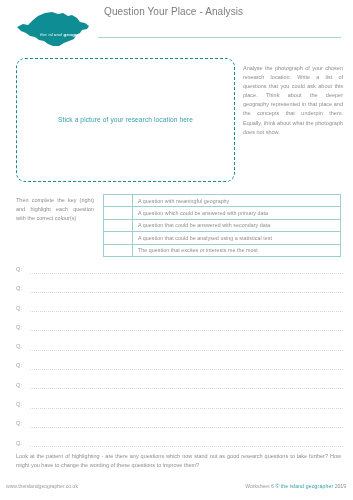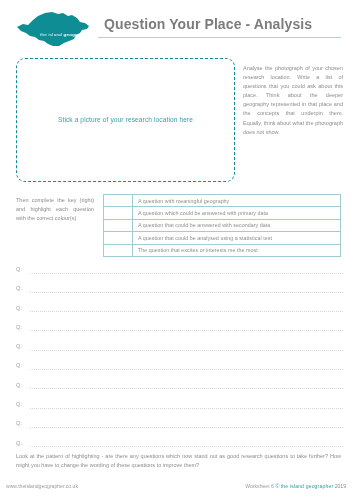--- a/index.html
+++ b/index.html
@@ -42,26 +42,25 @@
   }
   .logo-text .bold { font-weight: 700; }
   .title-rule {
     position: absolute;
     left: 98px; top: 37px;
     width: 243px; height: 1px;
     background: #a8d4d8;
   }
   .page-title {
     position: absolute;
-    left: 104px; top: 16px;
-    font-size: 14px;
+    left: 104px; top: 6px;
+    font-size: 10px;
     color: #7c7c7c;
     letter-spacing: .1px;
     white-space: nowrap;
-    font-weight: bold;
   }
 
   
   .photo-box {
     position: absolute;
     left: 16px; top: 58px;
     width: 219px; height: 124px;
     border: 1.4px dashed #0f8d94;
     border-radius: 9px;
     box-sizing: border-box;

